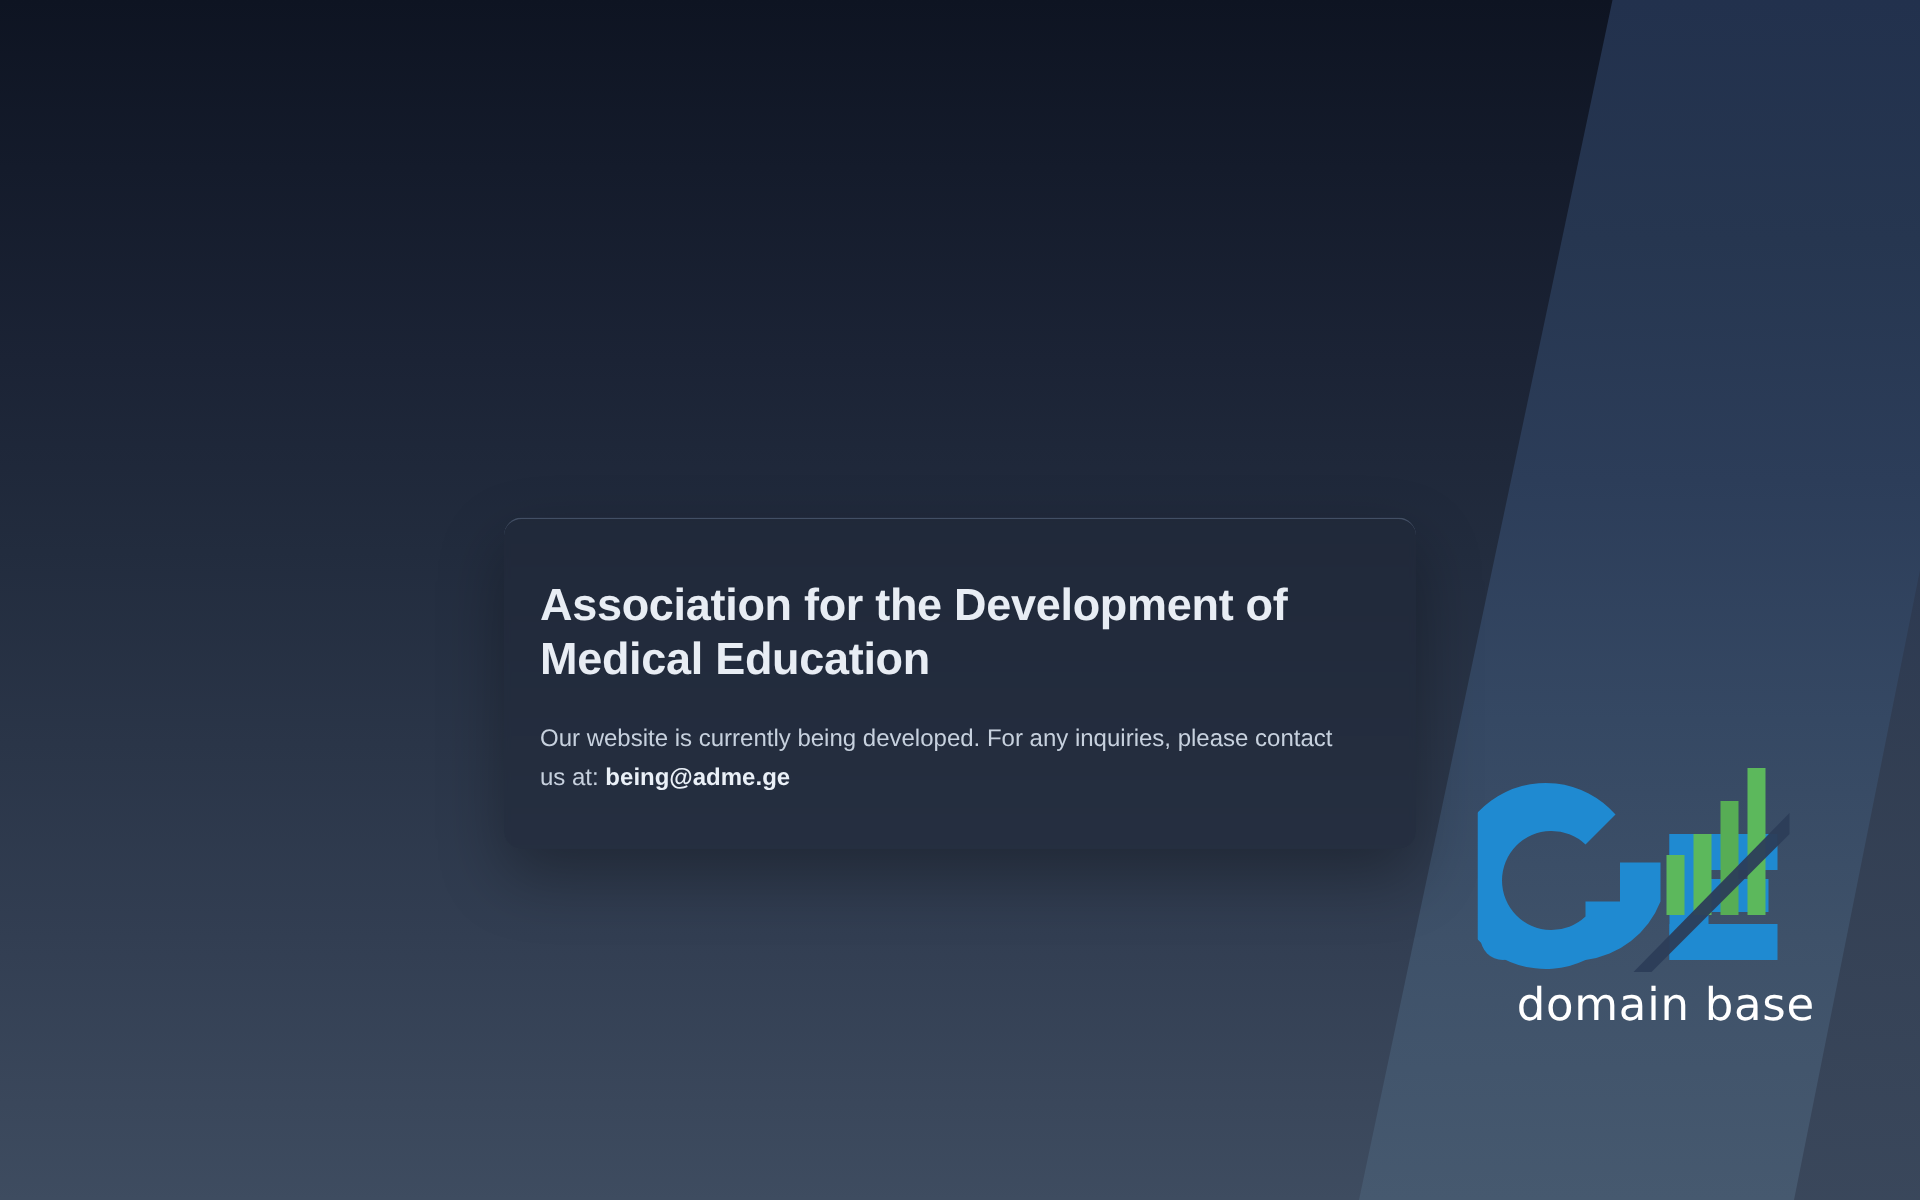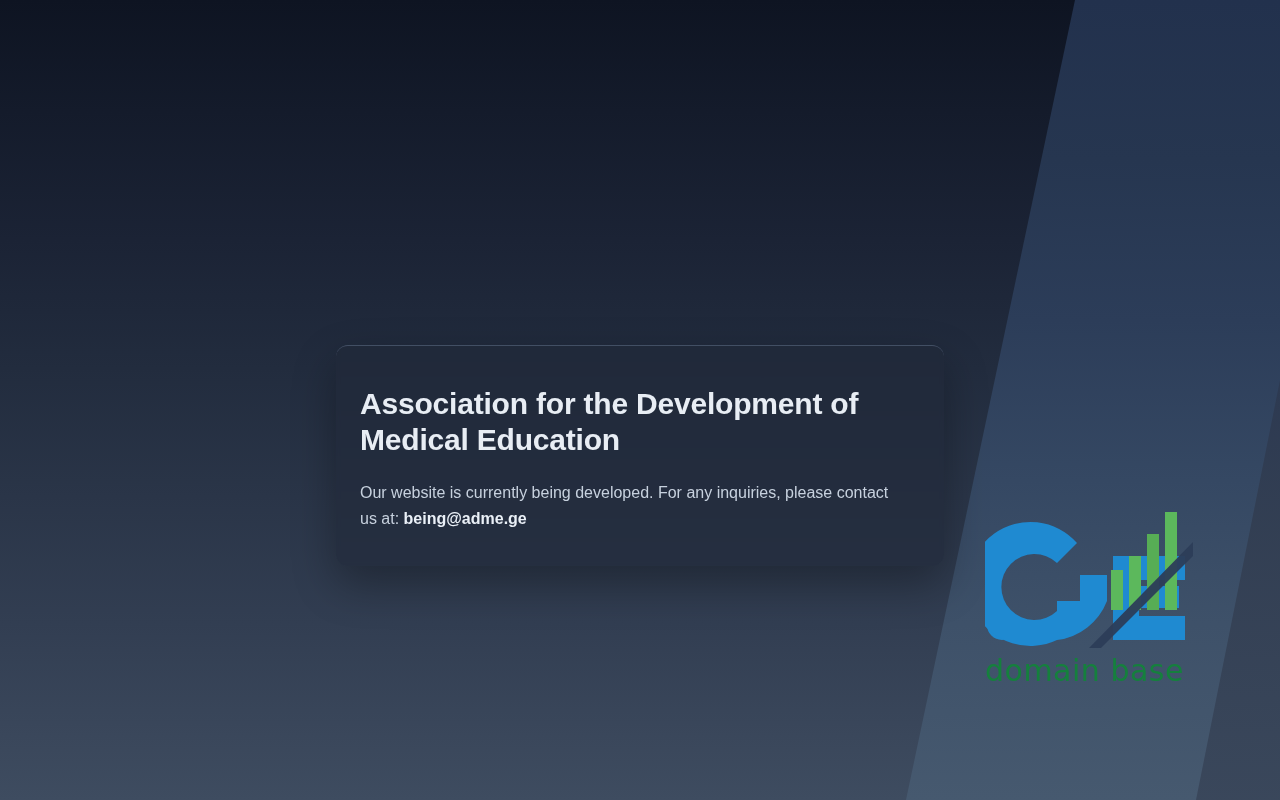--- a/index.html
+++ b/index.html
@@ -81,25 +81,25 @@
     width: 225px;
     height: 205px;
     user-select: none;
   }
   .logo-mark { position: absolute; left: 0; top: 0; width: 225px; height: 150px; }
   .logo-wordmark {
     position: absolute;
     left: 0;
     top: 155px;
     width: 225px;
-    text-align: left;
+    text-align: right;
     font-size: 30px;
     font-weight: 400;
     letter-spacing: 0.5px;
-    color: #15803d;
+    color: #ffffff;
     font-family: "DejaVu Sans", "Liberation Sans", sans-serif;
   }
 
   
   .card {
     position: absolute;
     left: 336px;
     top: 301px;
     width: 608px;
     padding: 40px 24px 34px 24px;

